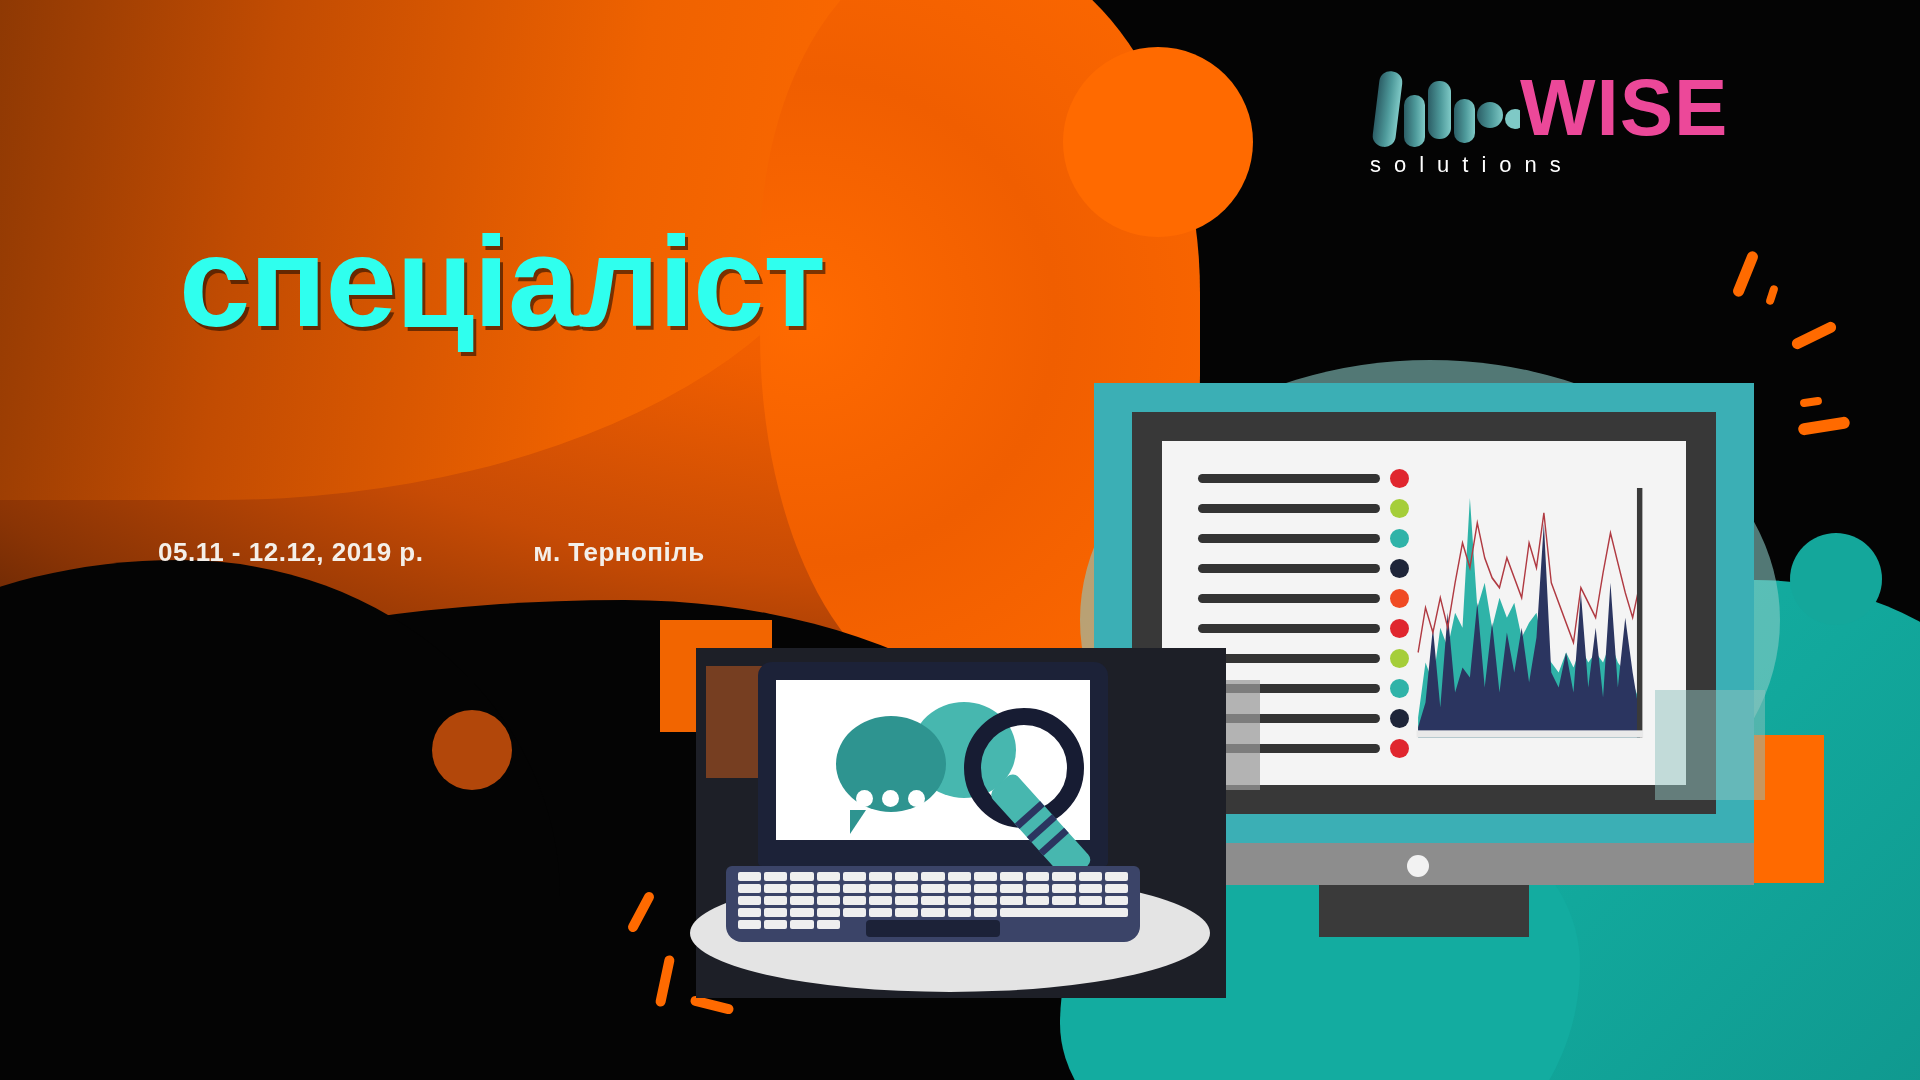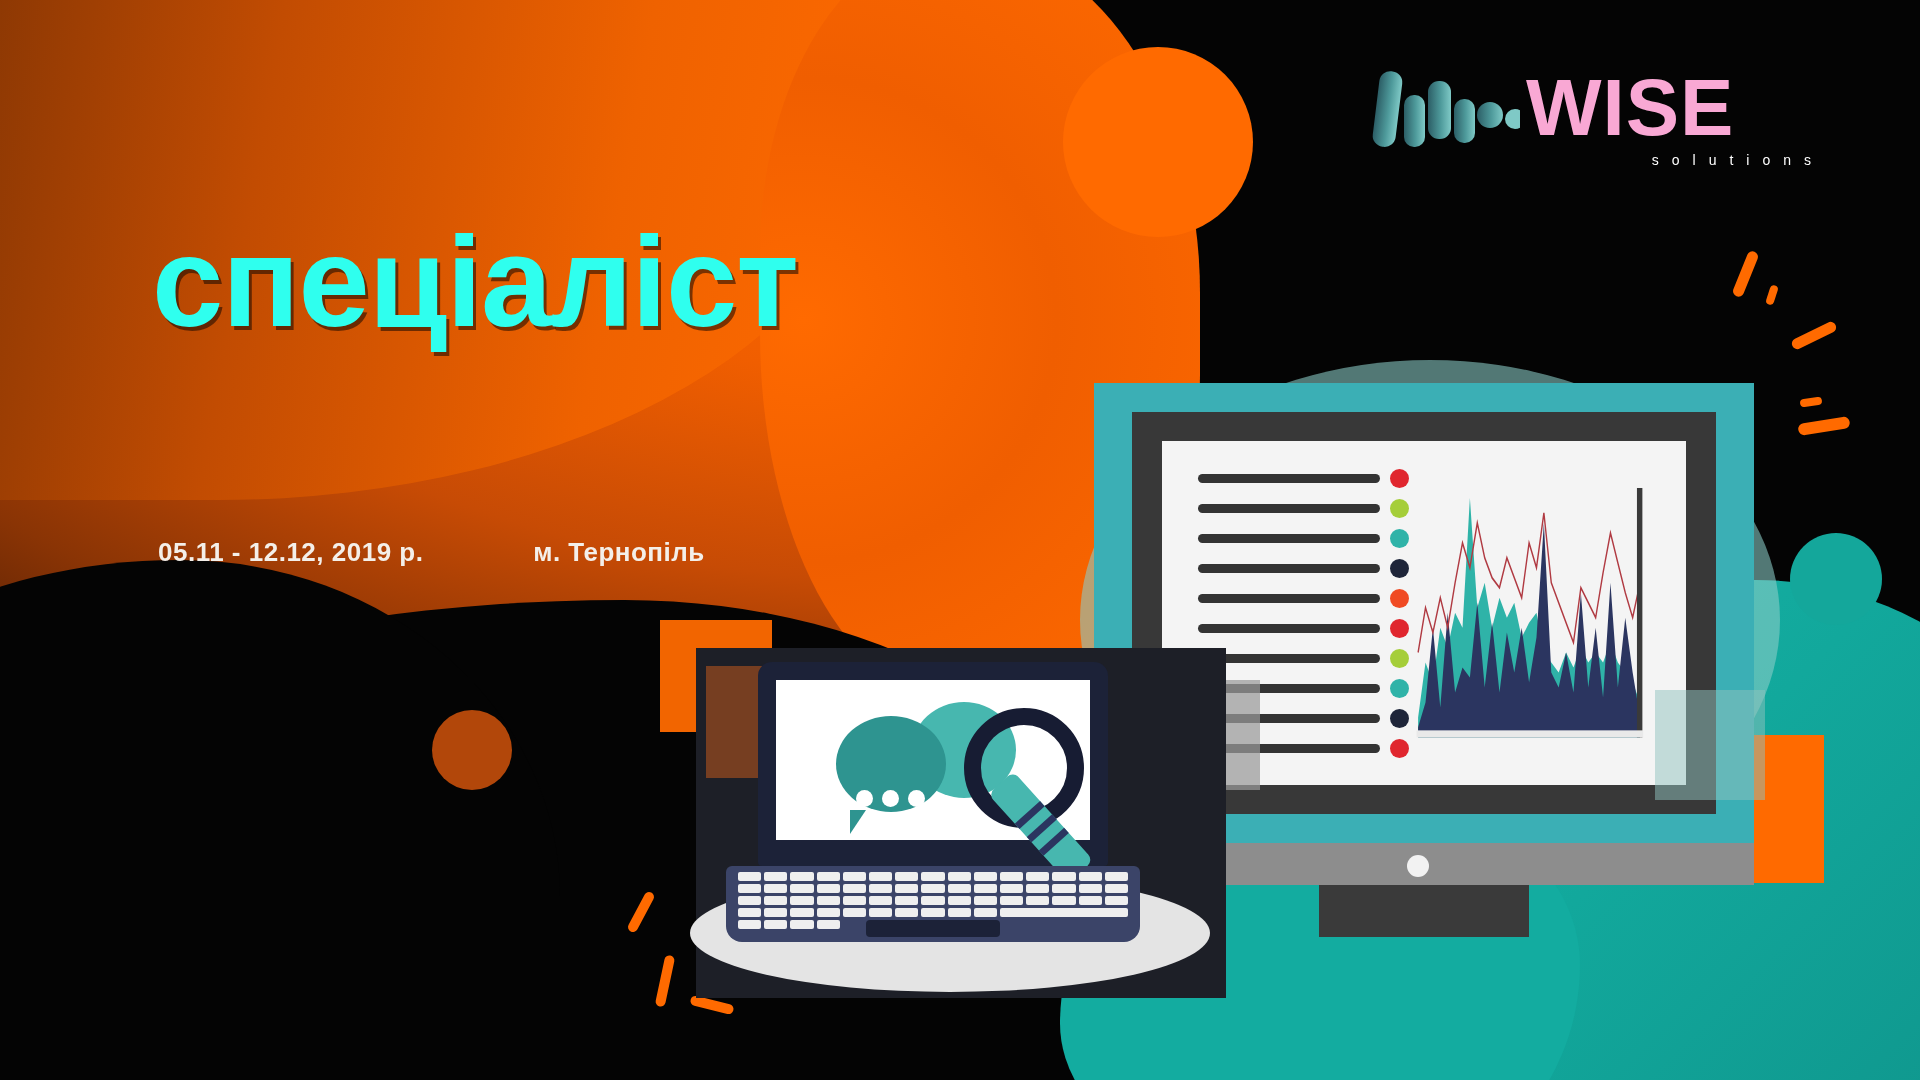--- a/index.html
+++ b/index.html
@@ -128,41 +128,41 @@
   }
   .title {
     position:absolute; left:152px; top:220px;
     color:#2FFFEE;
     font-size:128px; font-weight:bold;
     line-height:0.97;
     letter-spacing:-1px;
     text-shadow: 3px 4px 0 rgba(20,8,2,.55);
     white-space:nowrap;
   }
-  .title .l2 { display:block; }
+  .title .l2 { display:block;margin-left:27px; }
   .meta {
     position:absolute; left:158px; top:537px;
     color:#F4EFE9;
     font-size:26px; font-weight:bold;
     letter-spacing:.5px;
     white-space:nowrap;
   }
   .meta .city { margin-left:102px; }
 
   
   .logo { position:absolute; left:1370px; top:62px; width:460px; height:130px; }
   .logo-row { display:flex; align-items:center; height:92px; }
   .logo-mark { width:150px; height:86px; }
   .logo-word {
-    color:#f9a8d4; font-size:80px; font-weight:bold;
-    letter-spacing:1px; line-height:.9; margin-left:6px;
+    color:#ec4899; font-size:80px; font-weight:bold;
+    letter-spacing:1px; line-height:.9; 
   }
   .logo-sub {
-    color:#FFFFFF; font-size:14px; letter-spacing:13px;
-    text-align:right; padding-right:6px; margin-top:-2px;
+    color:#FFFFFF; font-size:22px; letter-spacing:13px;
+    padding-right:6px; margin-top:-2px;
   }
 
   
   .monitor { position:absolute; left:1094px; top:383px; width:660px; height:460px; }
   .mon-bezel-outer { position:absolute; inset:0; background:#3BAFB5; }
   .mon-bezel-inner { position:absolute; left:38px; top:29px; right:38px; bottom:29px; background:#383838; }
   .mon-screen { position:absolute; left:68px; top:58px; right:68px; bottom:58px; background:#F4F4F4; }
   .mon-chin {
     position:absolute; left:0; top:460px; width:660px; height:42px;
     background:#8D8D8D;

